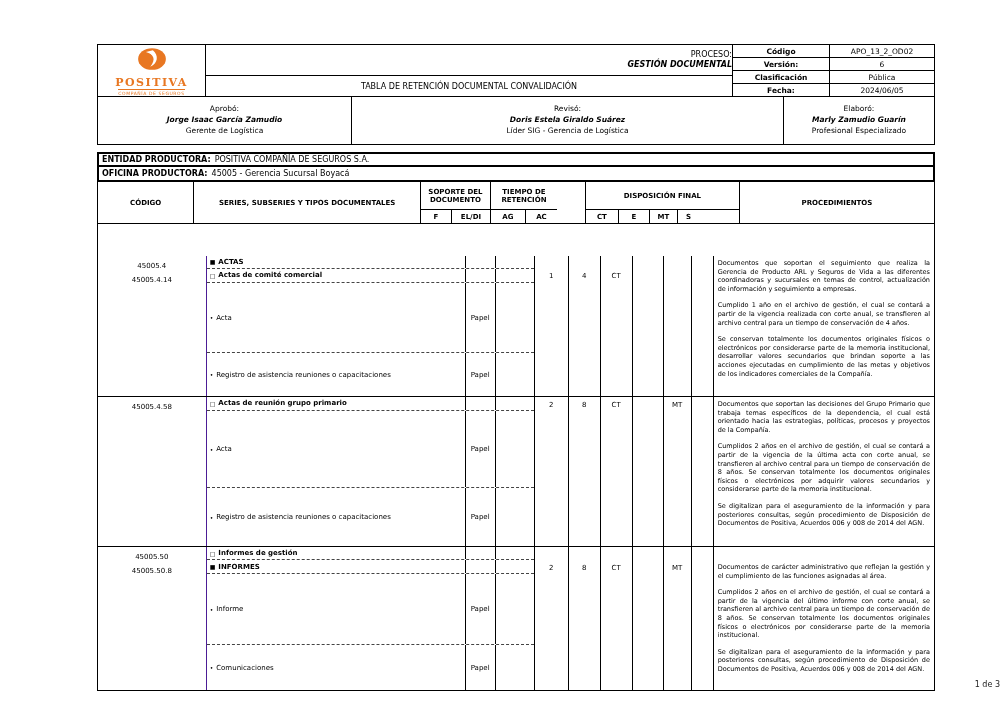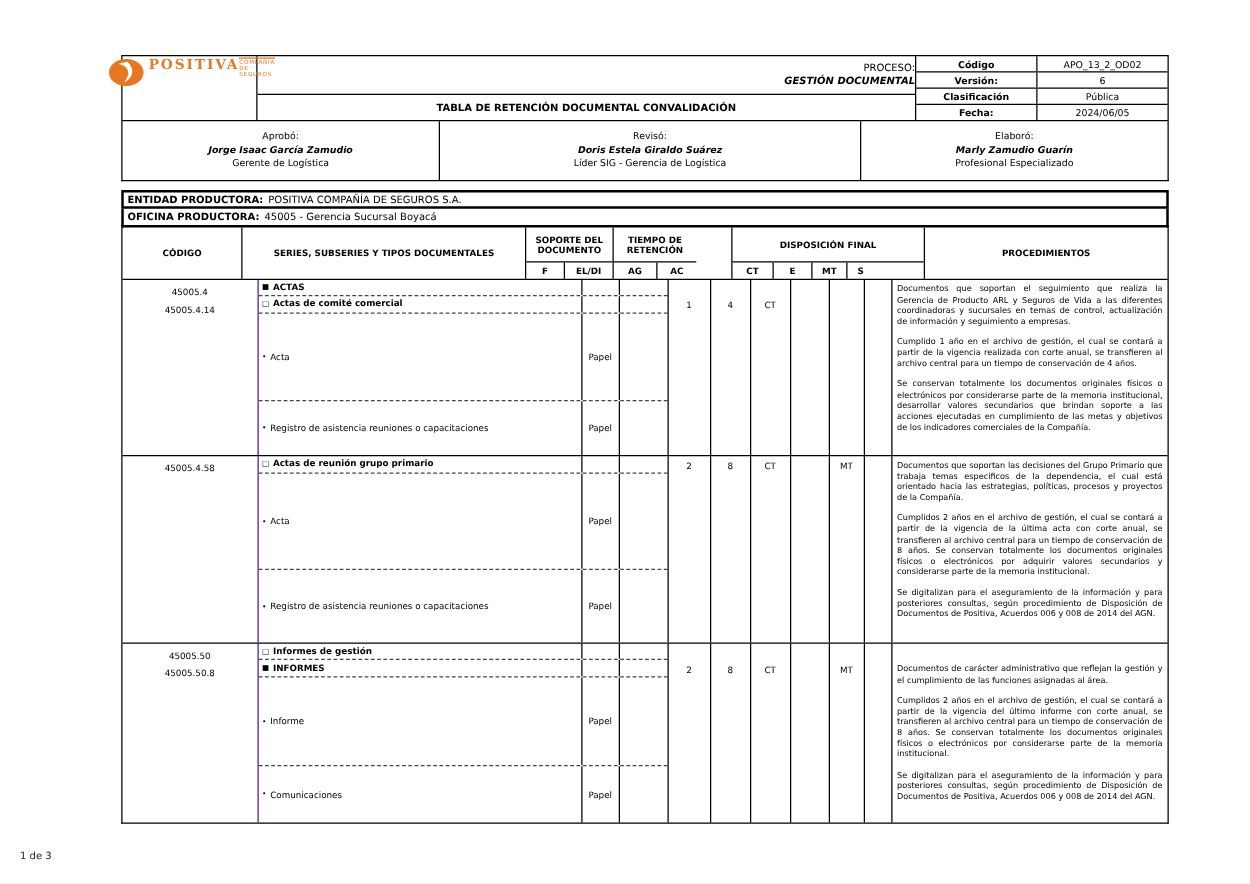--- a/index.html
+++ b/index.html
@@ -7,37 +7,37 @@
   .page {
     width: 1000px; height: 707px; background: #ffffff; position: relative;
     font-family: "DejaVu Sans", sans-serif; color: #000; overflow: hidden;
     margin: 0 auto;
   }
   .doc { position: absolute; left: 97px; top: 44px; width: 838px; }
   .b { font-weight: bold; font-style: italic; }
 
   
   .hdr-top { display: flex; border: 1px solid #000; height: 53px; }
-  .logo-cell { width: 108px; border-right: 1px solid #000; display: flex; flex-direction: row; align-items: flex-start; justify-content: center; }
+  .logo-cell { width: 108px; border-right: 1px solid #000; display: flex; flex-direction: column; align-items: center; justify-content: center; }
   .logo-word { font-family: "DejaVu Serif", serif; color: #e87722; font-size: 11px; font-weight: bold; letter-spacing: 1.5px; line-height: 11px; margin-top: 1px; }
   .logo-tag { color: #e87722; font-size: 4.5px; letter-spacing: 0.6px; line-height: 5px; border-top: 1px solid #e87722; padding-top: 1px; margin-top: 1px; }
   .hdr-mid { flex: 1; display: flex; flex-direction: column; }
   .hdr-proceso { height: 31px; border-bottom: 1px solid #000; display: flex; flex-direction: column; align-items: flex-end; justify-content: center; font-size: 8px; line-height: 10px; }
-  .hdr-title { flex: 1; display: flex; align-items: center; justify-content: center; font-size: 8px; font-weight: bold; }
+  .hdr-title { flex: 1; display: flex; align-items: center; justify-content: center; font-size: 8px; font-weight: normal; }
   .hdr-meta { width: 202px; border-left: 1px solid #000; display: flex; flex-direction: column; }
   .meta-row { flex: 1; display: flex; border-bottom: 1px solid #000; }
   .meta-row:last-child { border-bottom: none; }
   .meta-label { width: 97px; border-right: 1px solid #000; font-weight: bold; display: flex; align-items: center; justify-content: center; font-size: 7.5px; }
   .meta-value { flex: 1; display: flex; align-items: center; justify-content: center; font-size: 7.5px; }
 
   
   .sig-band { display: flex; border: 1px solid #000; border-top: none; height: 48px; }
   .sig-cell { display: flex; flex-direction: column; align-items: center; padding-top: 6px; font-size: 7.5px; line-height: 11px; text-align: center; }
   .sig-1 { width: 253px; }
-  .sig-2 { width: 338px; border-left: 1px solid #000; border-right: 1px solid #000; }
+  .sig-2 { width: 433px; border-left: 1px solid #000; border-right: 1px solid #000; }
   .sig-3 { flex: 1; }
 
   .gap { height: 7px; }
 
   
   .prod-row { border: 2px solid #000; height: 15px; display: flex; align-items: center; padding-left: 3px; font-size: 8px; }
   .prod-row + .prod-row { border-top: none; }
   .prod-row .lab { font-weight: bold; margin-right: 4px; }
 
   
@@ -66,27 +66,27 @@
   .sname { width: 258px; padding-left: 3px; font-size: 7px; display: flex; align-items: center; }
   .sf { width: 30px; border-left: 1px solid #000; display: flex; align-items: center; justify-content: center; font-size: 7px; }
   .seldi { width: 39px; border-left: 1px solid #000; }
   .srow.title .sname { font-weight: bold; }
   .bullet { margin-right: 3px; font-size: 6px; }
   .h13 { height: 13px; } .h14 { height: 14px; } .h43 { height: 43px; } .h45 { height: 45px; }
   .h58 { height: 58px; } .h71 { height: 71px; } .h78 { height: 78px; }
   .g-val { border-left: 1px solid #000; font-size: 7px; text-align: center; flex: none; }
   .g-proc { width: 222px; border-left: 1px solid #000; font-size: 6.5px; line-height: 8.6px; text-align: justify; padding: 3px 4px; }
   .g-proc p { margin-bottom: 8px; }
-  .g1 { height: 141px; } .g2 { height: 150px; } .g3 { height: 143px; }
+  .g1 { height: 141px; margin-top: 32px; } .g2 { height: 150px; } .g3 { height: 143px; }
   .g1 .g-val { padding-top: 16px; }
   .g2 .g-val { padding-top: 4px; }
   .g3 .g-val { padding-top: 17px; }
   .g3 .g-proc { padding-top: 16px; }
 
-  .page-footer { position: absolute; left: 16px; right: 0; top: 680px; text-align: left; font-size: 8px; color: #222; }
+  .page-footer { position: absolute; left: 16px; right: 0; top: 680px; text-align: right; font-size: 8px; color: #222; }
 </style>
 </head>
 <body>
 
 <div class="page">
   <div class="doc">
 
     <div class="hdr-top">
       <div class="logo-cell">
         <span>

